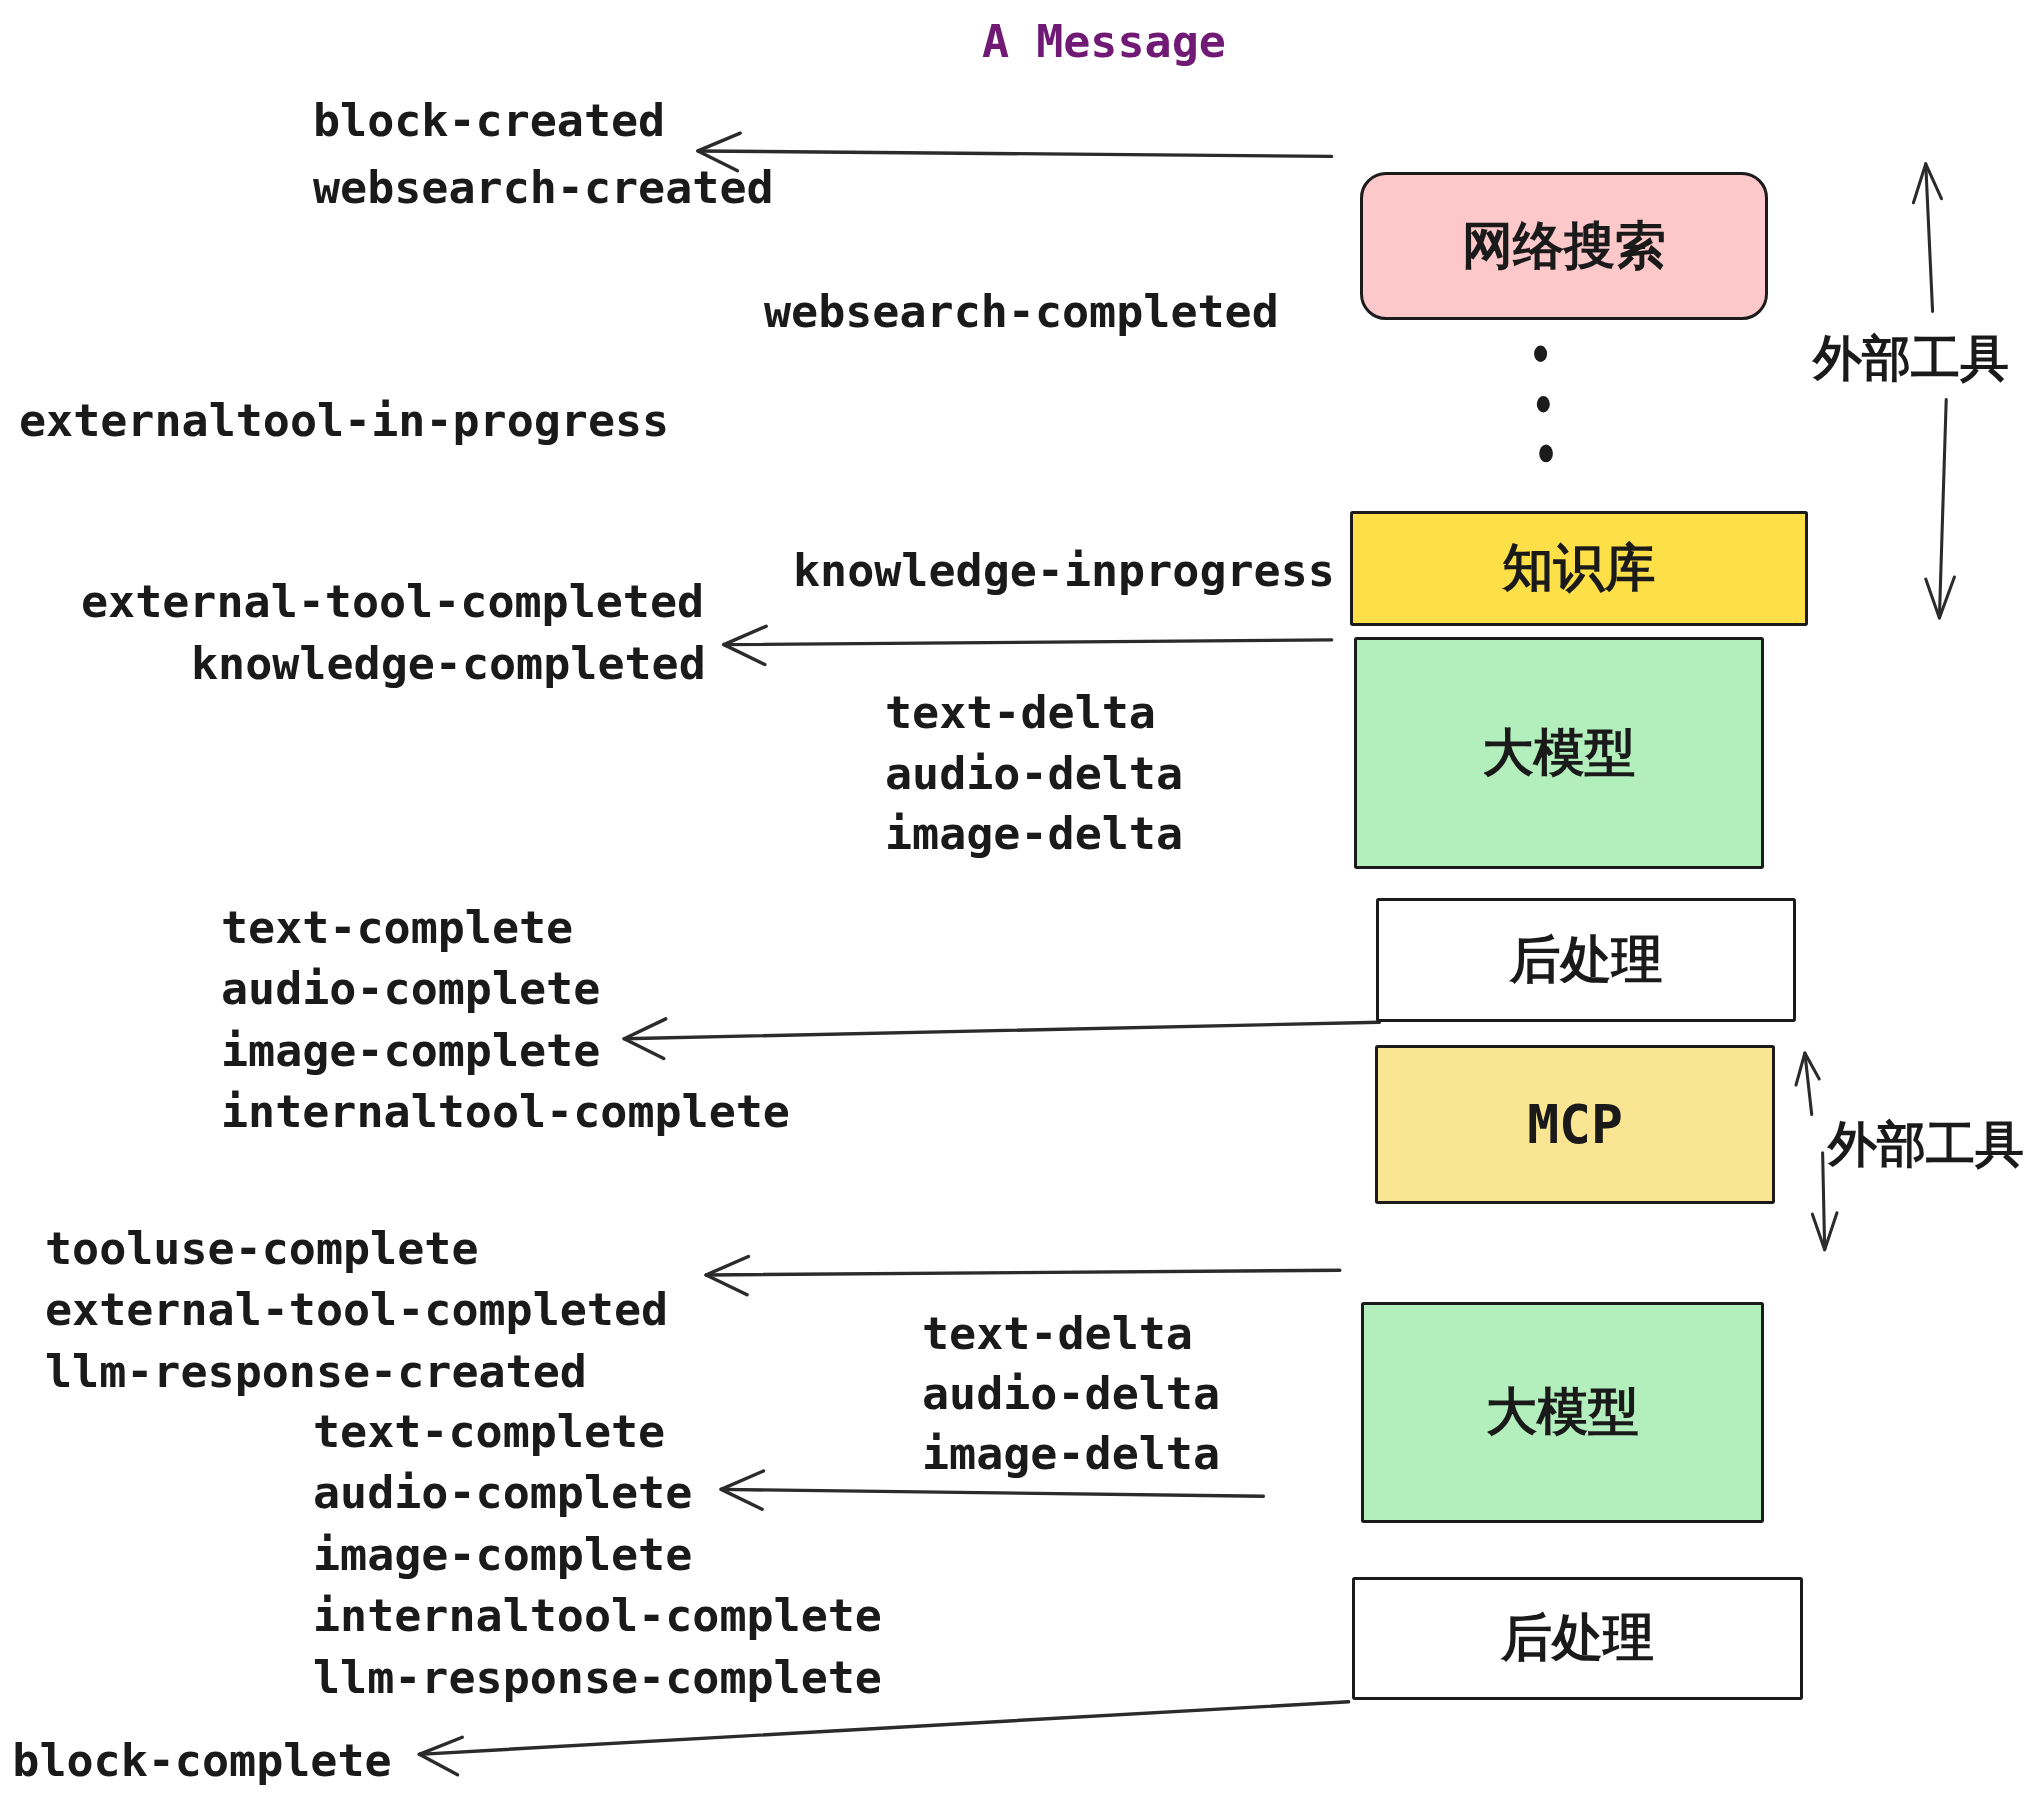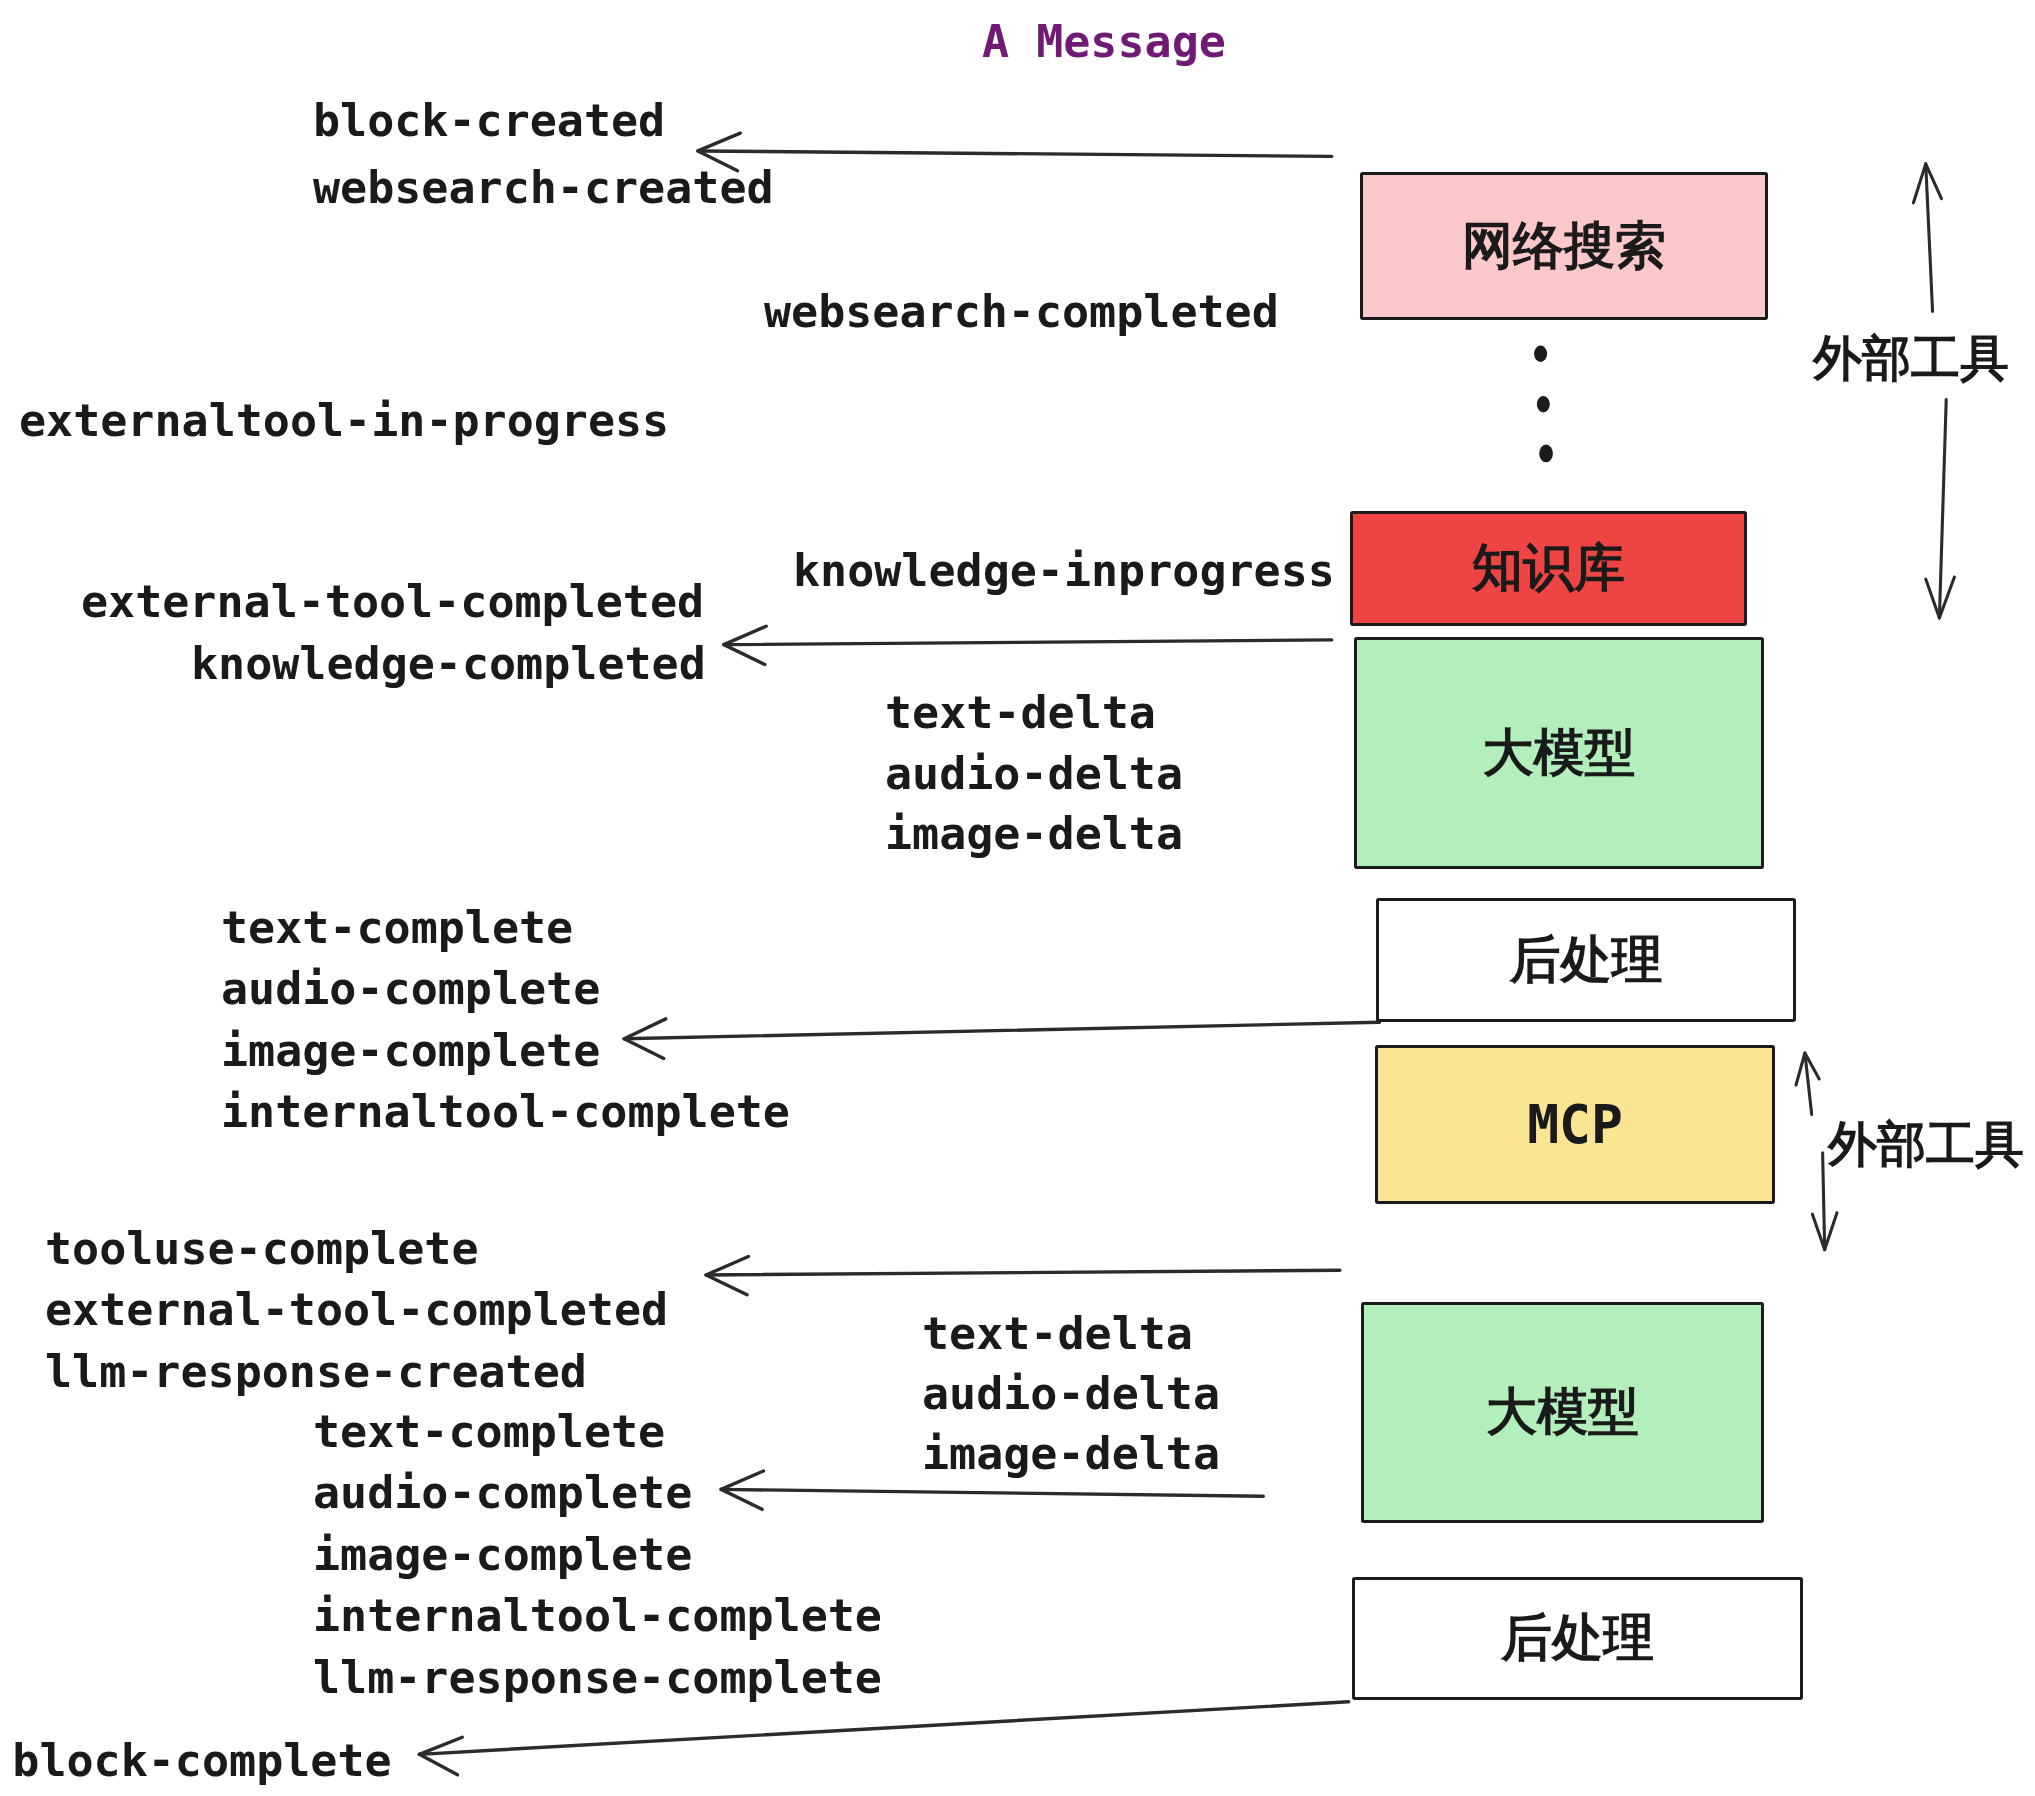--- a/index.html
+++ b/index.html
@@ -115,22 +115,22 @@
   <div class="ev" style="left:922px;top:1309px;">text-delta</div>
   <div class="ev" style="left:922px;top:1369px;">audio-delta</div>
   <div class="ev" style="left:922px;top:1429px;">image-delta</div>
   <div class="ev" style="left:313px;top:1407px;">text-complete</div>
   <div class="ev" style="left:313px;top:1468px;">audio-complete</div>
   <div class="ev" style="left:313px;top:1530px;">image-complete</div>
   <div class="ev" style="left:313px;top:1591px;">internaltool-complete</div>
   <div class="ev" style="left:313px;top:1653px;">llm-response-complete</div>
   <div class="ev" style="left:12.3px;top:1736px;">block-complete</div>
 
-  <div class="box" style="left: 1360px; top: 172px; width: 408px; height: 148px; background: rgb(252, 200, 202);">网络搜索</div>
-  <div class="box" style="left: 1350px; top: 511px; width: 397px; height: 115px; background: #ef4444;">知识库</div>
+  <div class="box" style="left: 1360px; top: 172px; width: 408px; height: 148px; background: rgb(252, 200, 202); border-radius: 26px;">网络搜索</div>
+  <div class="box" style="left: 1350px; top: 511px; width: 458px; height: 115px; background: #fde047;">知识库</div>
   <div class="box" style="left: 1354px; top: 637px; width: 410px; height: 232px; background: rgb(179, 239, 188);">大模型</div>
   <div class="box" style="left: 1376px; top: 898px; width: 420px; height: 124px; background: rgb(255, 255, 255);">后处理</div>
   <div class="box mcp-font" style="left: 1375px; top: 1045px; width: 400px; height: 159px; background: rgb(250, 229, 147);">MCP</div>
   <div class="box" style="left: 1361px; top: 1302px; width: 403px; height: 221px; background: rgb(179, 239, 188);">大模型</div>
   <div class="box" style="left: 1352px; top: 1577px; width: 451px; height: 123px; background: rgb(255, 255, 255);">后处理</div>
 
   <div class="side-label" style="left:1813px;top:326px;">外部工具</div>
   <div class="side-label" style="left:1828px;top:1112px;">外部工具</div>
 
 </div>

